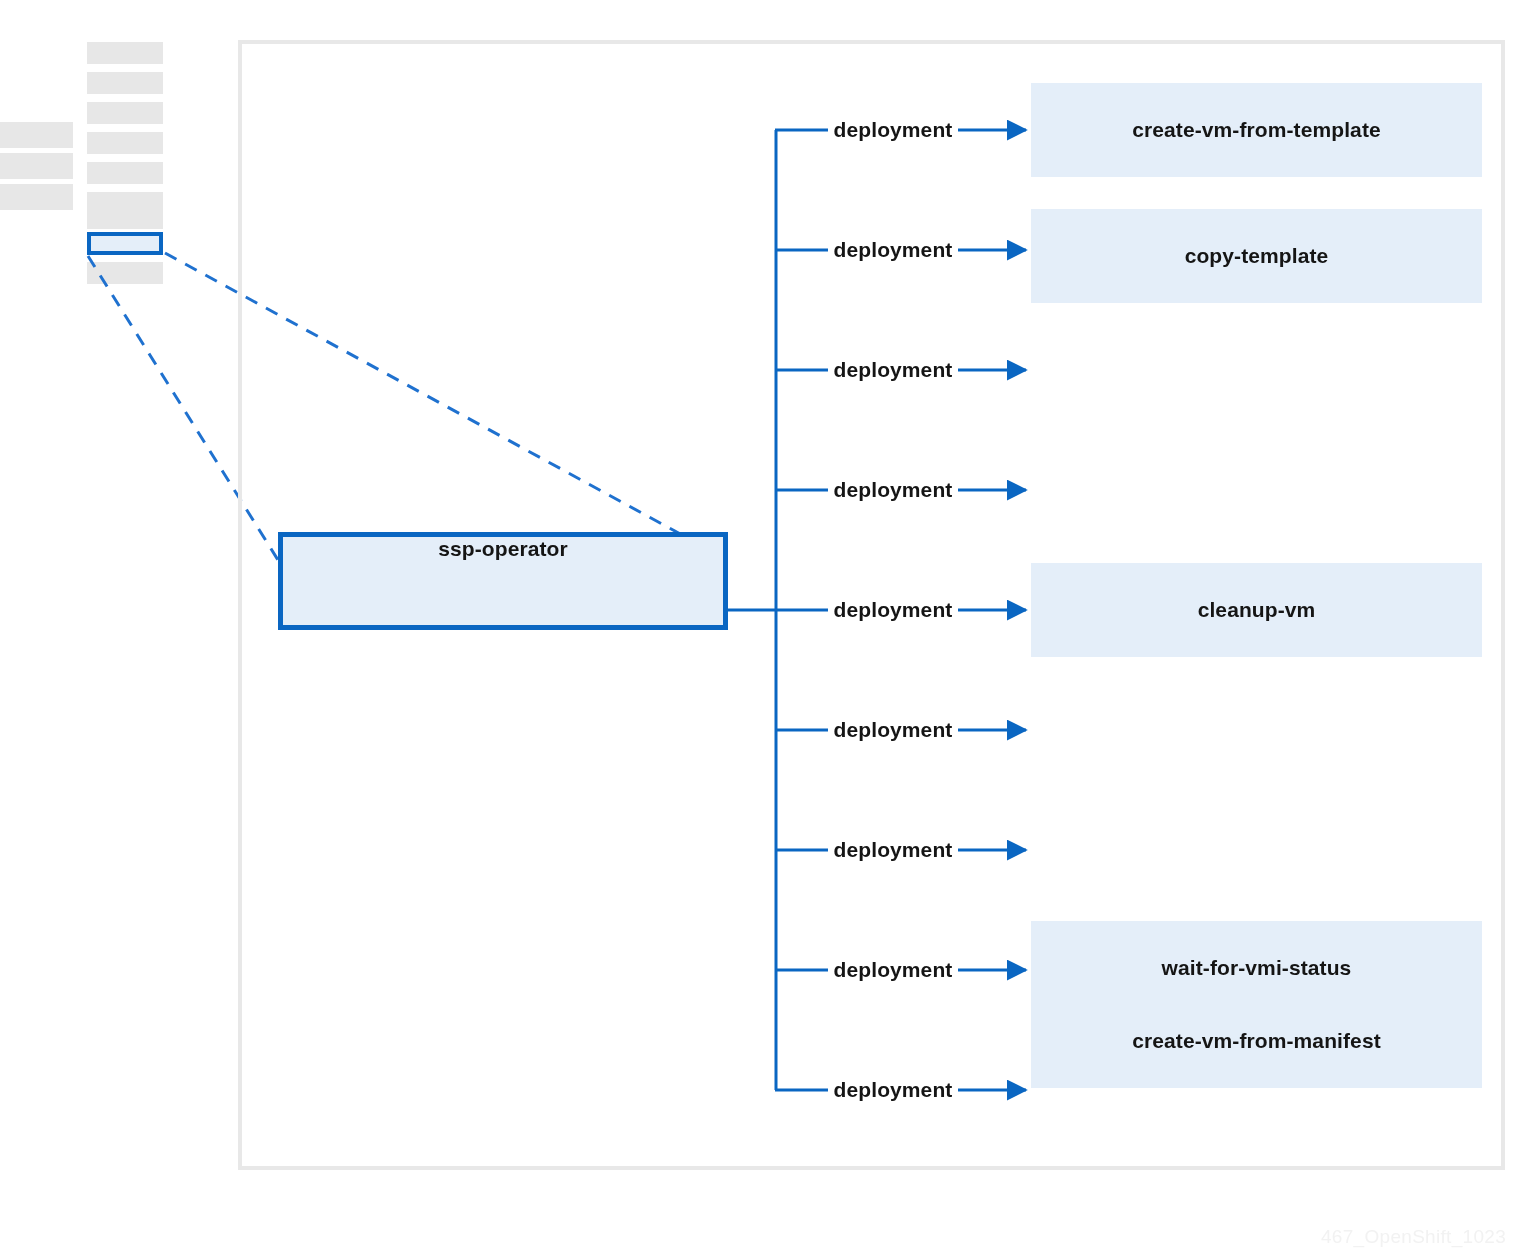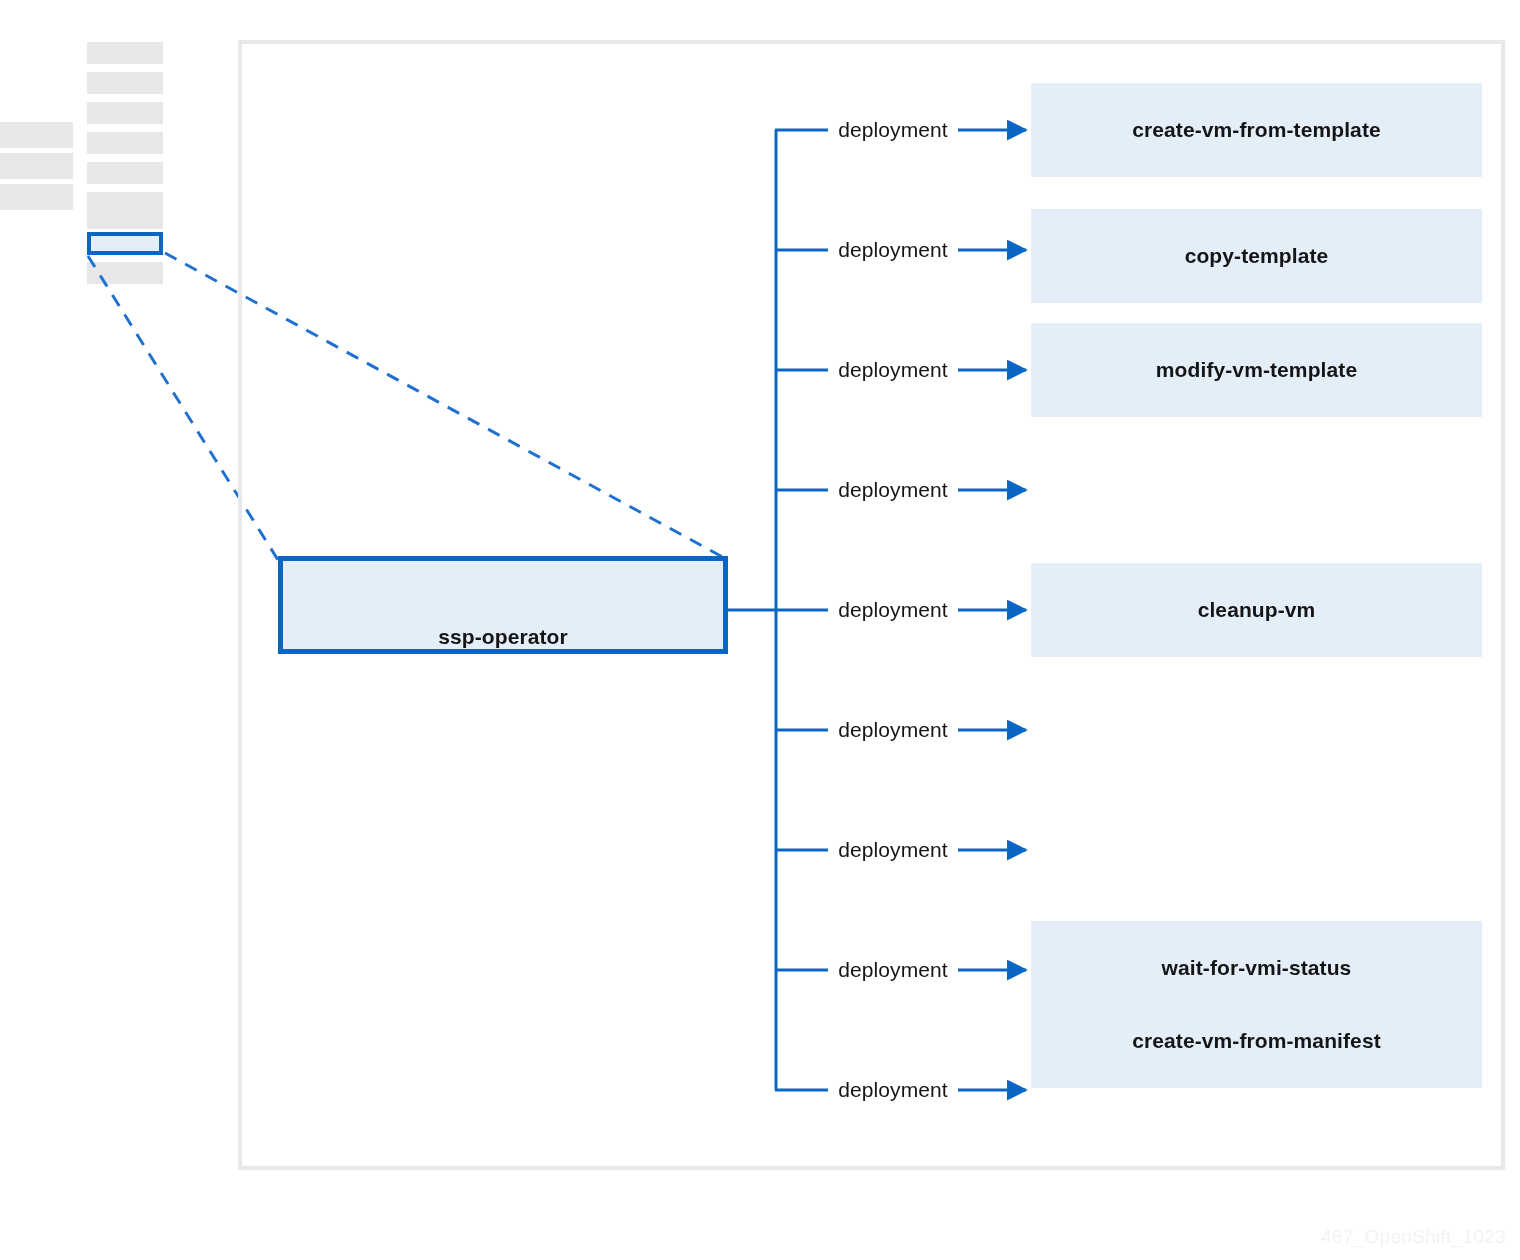--- a/index.html
+++ b/index.html
@@ -71,28 +71,28 @@
     position: absolute;
     left: 0;
     top: 0;
     width: 1520px;
     height: 1260px;
   }
 
   .node-source {
     position: absolute;
     left: 278px;
-    top: 556px;
+    top: 532px;
     width: 450px;
     height: 98px;
     box-sizing: border-box;
     border: 5px solid #0a66c2;
     background: #e4eef9;
     display: flex;
-    align-items: flex-end;
+    align-items: flex-start;
     justify-content: center;
   }
   .node-source .node-label {
     font-size: 21px;
     font-weight: bold;
     color: #151515;
     letter-spacing: 0.1px;
   }
 
   .node-target {
@@ -115,20 +115,21 @@
   .edge-label {
     position: absolute;
     left: 828px;
     width: 130px;
     text-align: center;
     font-size: 21px;
     color: #151515;
     transform: translateY(-50%);
     white-space: nowrap;
     letter-spacing: 0.1px;
+    font-weight: bold;
   }
 
   #watermark {
     position: absolute;
     right: 14px;
     bottom: 12px;
     font-size: 19px;
     color: #f2f2f2;
     letter-spacing: 0.3px;
     user-select: none;
@@ -219,23 +220,20 @@
     <div class="edge-label" style="top:850px">deployment</div>
     <div class="edge-label" style="top:970px">deployment</div>
     <div class="edge-label" style="top:1090px">deployment</div>
 
     <div class="node-target" style="top:83px">
       <span class="node-label">create-vm-from-template</span>
     </div>
     <div class="node-target" style="top:209px">
       <span class="node-label">copy-template</span>
     </div>
-    <div class="node-target" style="top:323px">
-      <span class="node-label">modify-vm-template</span>
-    </div>
     <div class="node-target" style="top:563px">
       <span class="node-label">cleanup-vm</span>
     </div>
     <div class="node-target" style="top:921px">
       <span class="node-label">wait-for-vmi-status</span>
     </div>
     <div class="node-target" style="top:994px">
       <span class="node-label">create-vm-from-manifest</span>
     </div>
 

